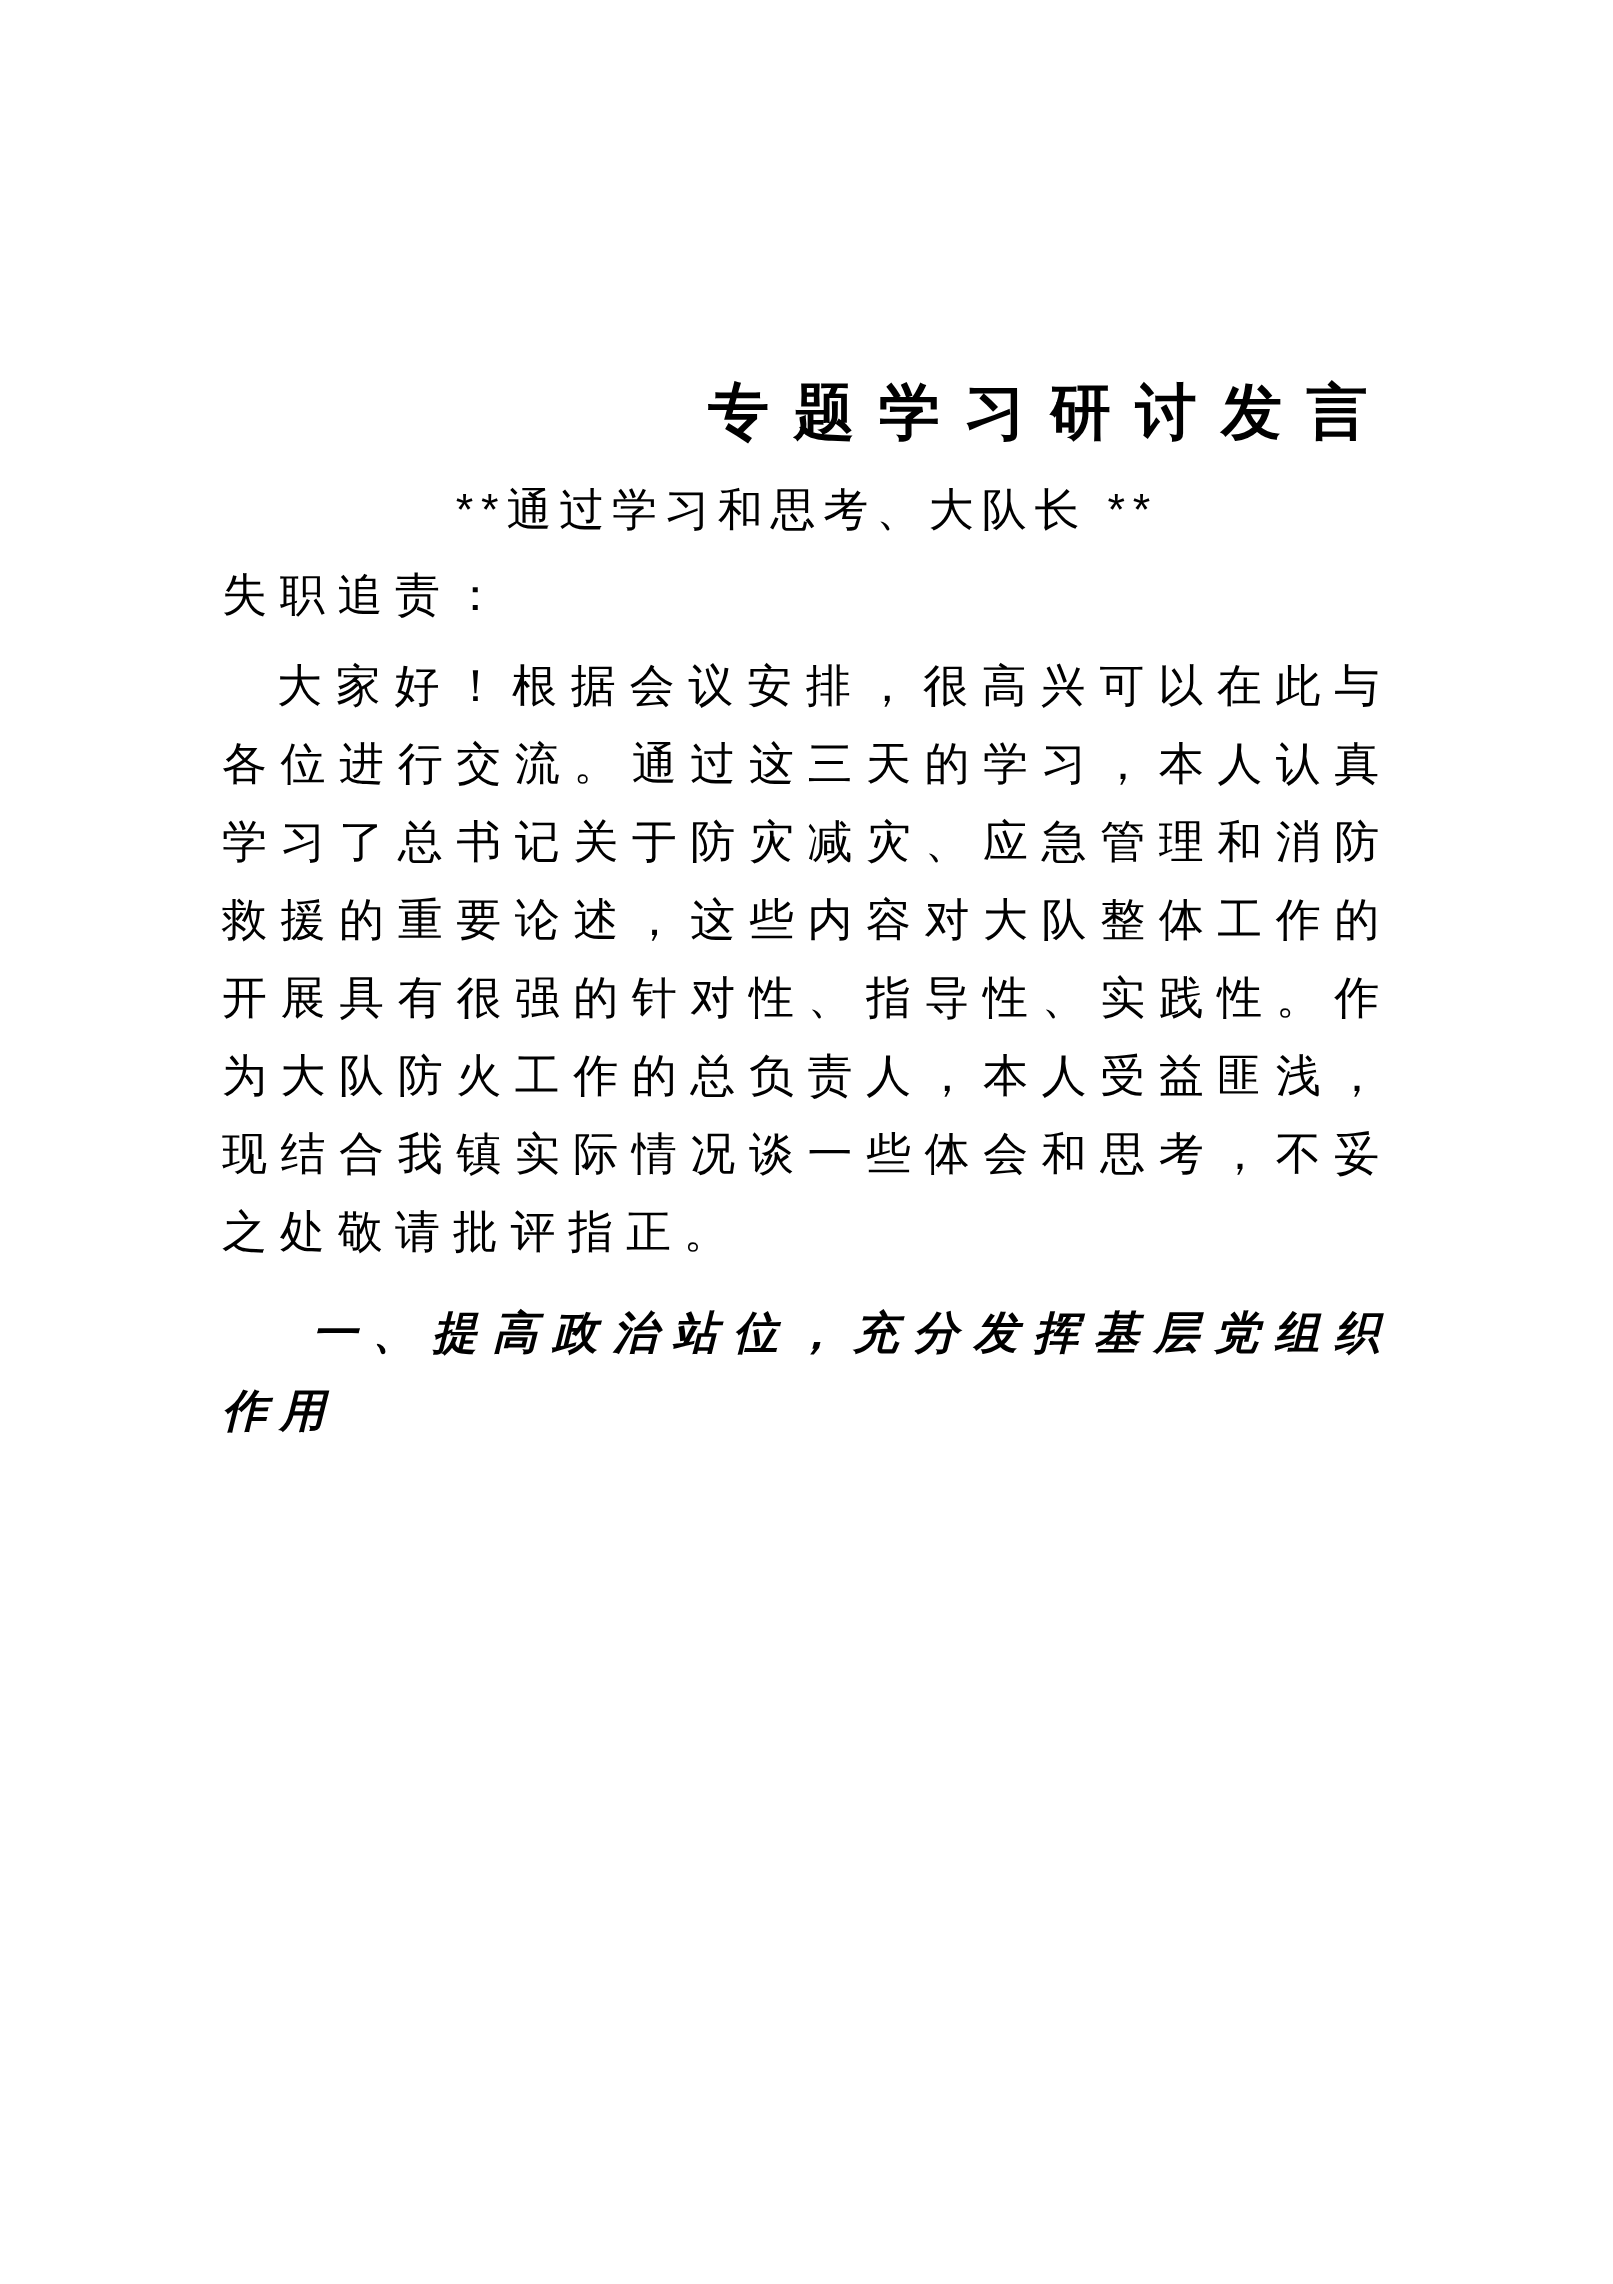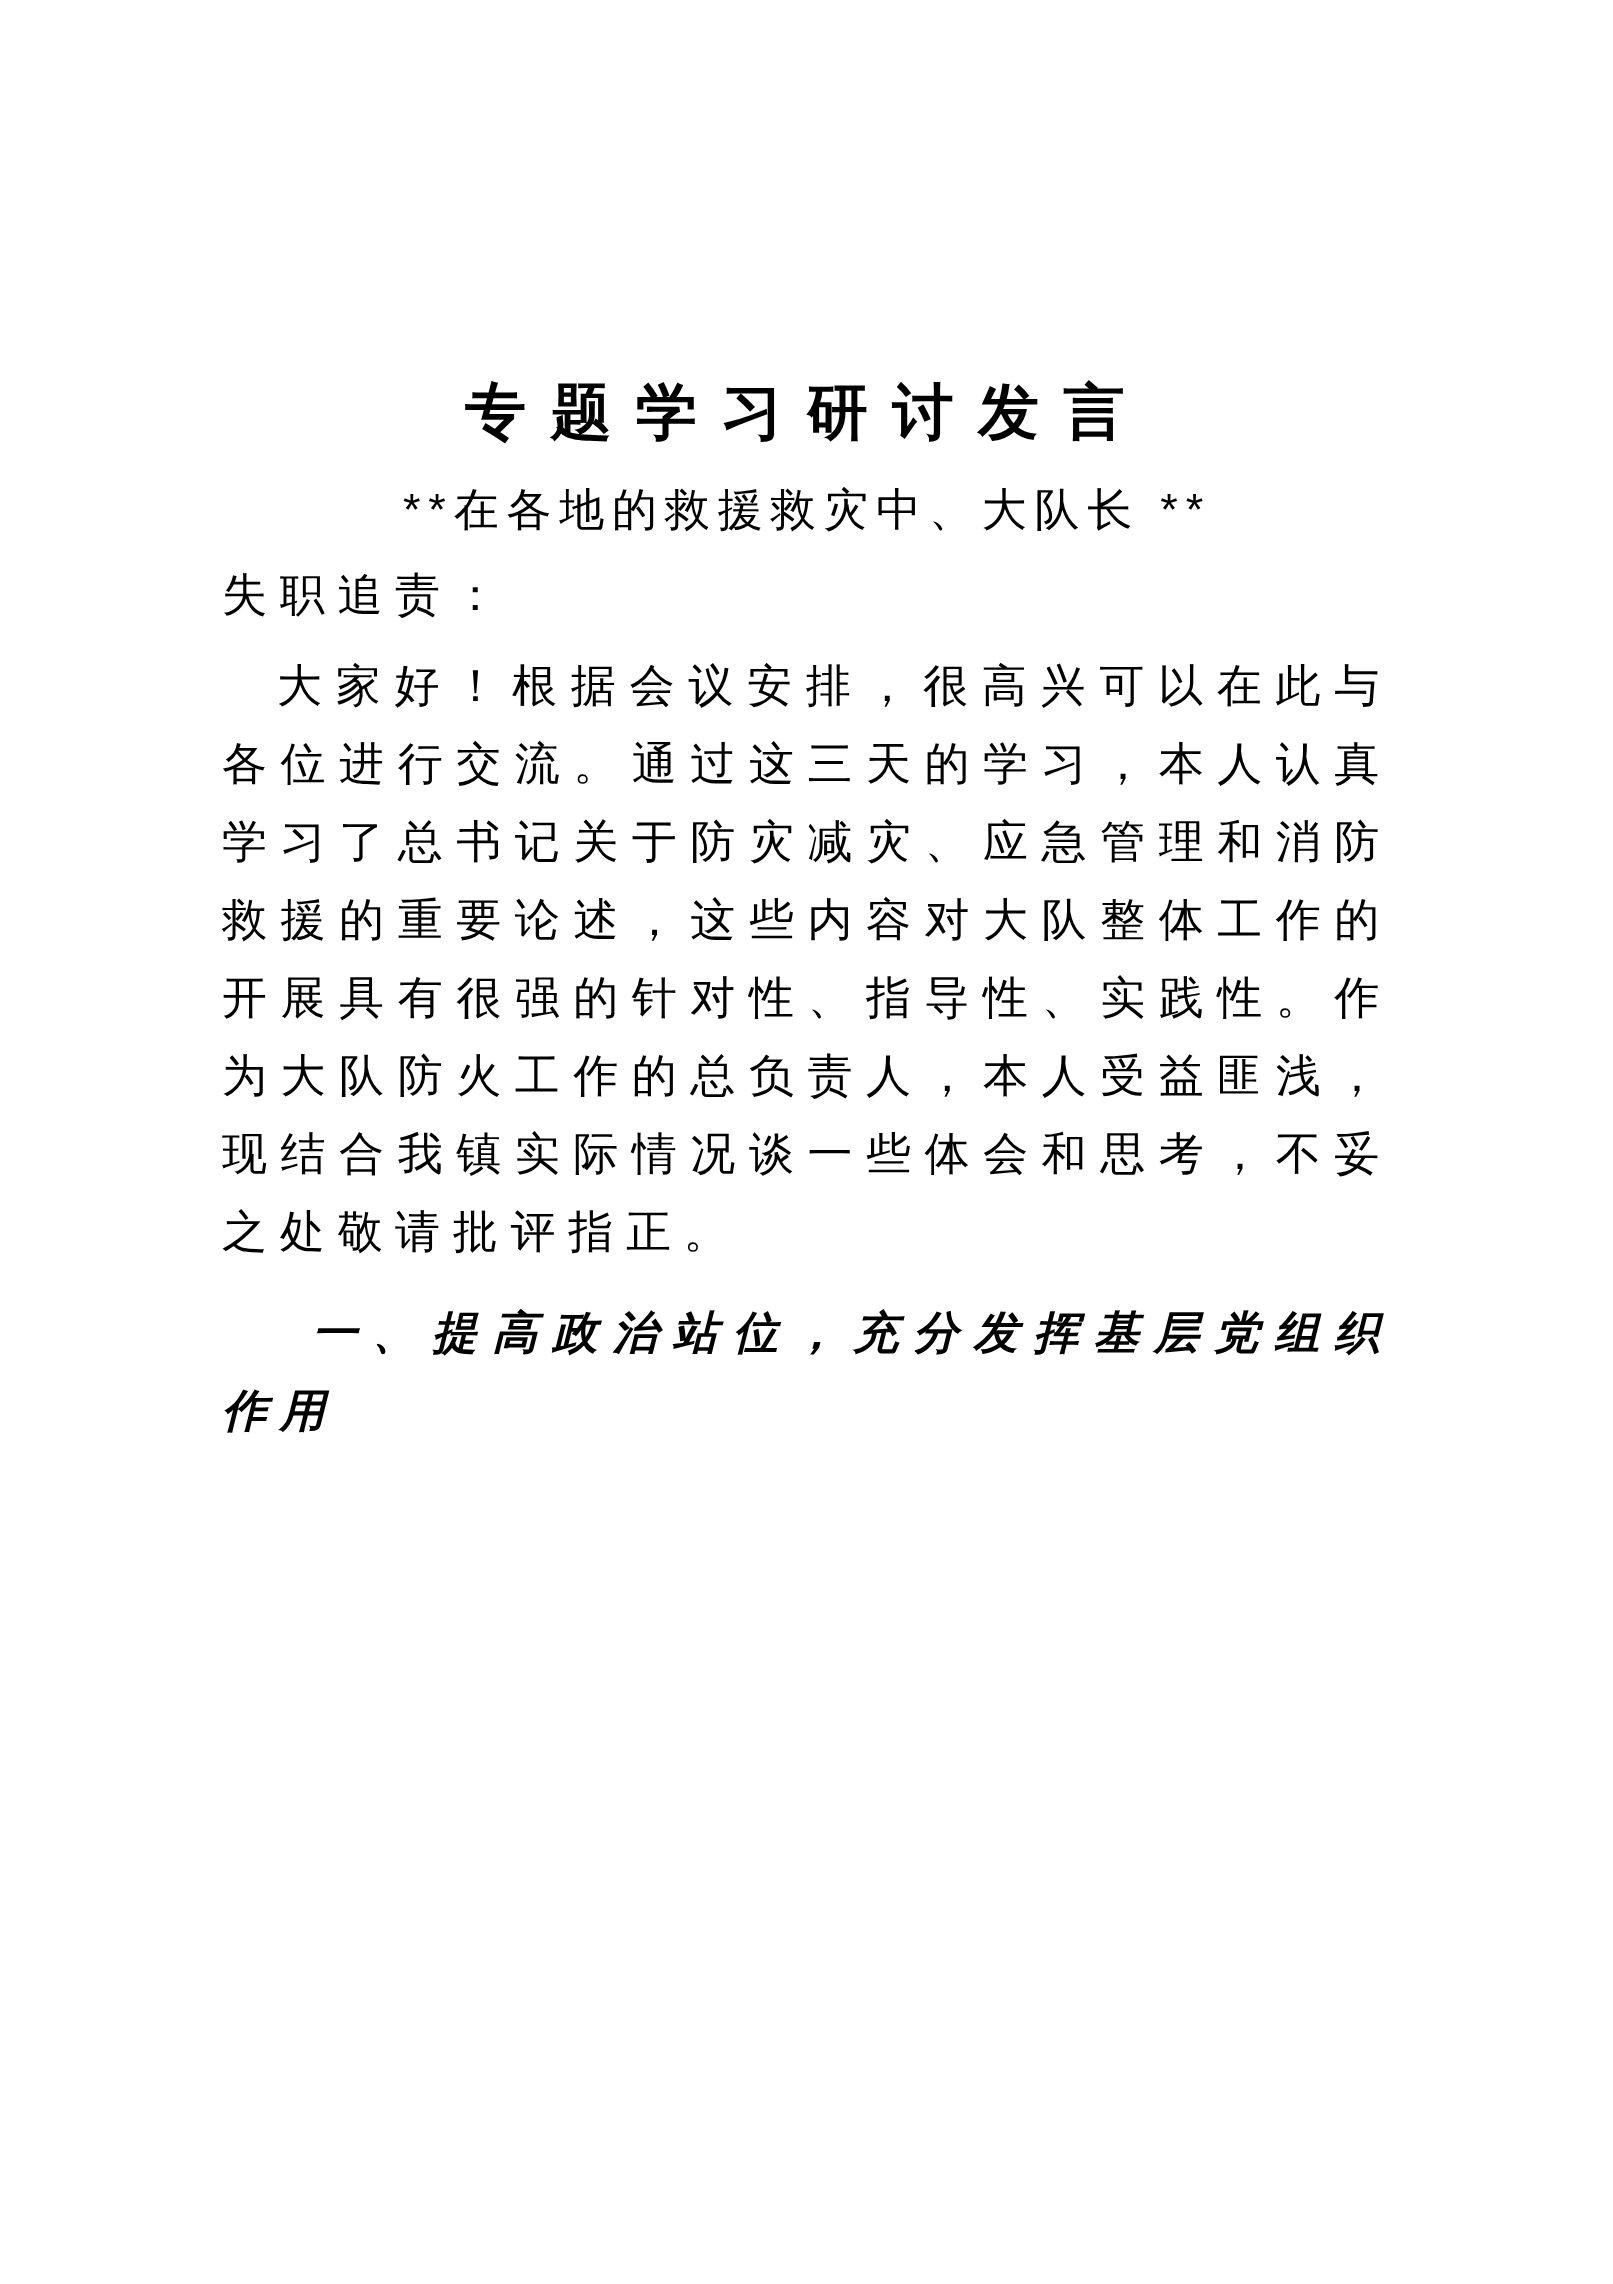--- a/index.html
+++ b/index.html
@@ -21,21 +21,21 @@
     left: 222px;
     top: 0;
     width: 1170px;
   }
   .doc-title {
     margin: 368px 0 0 0;
     font-size: 61px;
     font-weight: 700;
     line-height: 88px;
     letter-spacing: 24.5px;
-    text-align: center;
+    text-align: right;
     white-space: nowrap;
   }
   .doc-subtitle {
     margin: 14.7px 0 0 0;
     font-size: 45px;
     font-weight: 400;
     line-height: 78px;
     letter-spacing: 7.8px;
     text-align: center;
     white-space: nowrap;
@@ -71,19 +71,19 @@
     line-break: strict;
     font-style: italic;
   }
 </style>
 </head>
 <body>
 
 <div class="page">
   <div class="content">
     <h1 class="doc-title">专题学习研讨发言</h1>
-    <div class="doc-subtitle">**在各地的救援救灾中、大队长 **</div>
+    <div class="doc-subtitle">**通过学习和思考、大队长 **</div>
     <div class="salutation">失职追责：</div>
     <p class="body-para first">大家好！根据会议安排，很高兴可以在此与各位进行交流。通过这三天的学习，本人认真学习了总书记关于防灾减灾、应急管理和消防救援的重要论述，这些内容对大队整体工作的开展具有很强的针对性、指导性、实践性。作为大队防火工作的总负责人，本人受益匪浅，现结合我镇实际情况谈一些体会和思考，不妥之处敬请批评指正。</p>
     <h2 class="section-heading">一、提高政治站位，充分发挥基层党组织作用</h2>
   </div>
 </div>
 
 
 </body></html>

